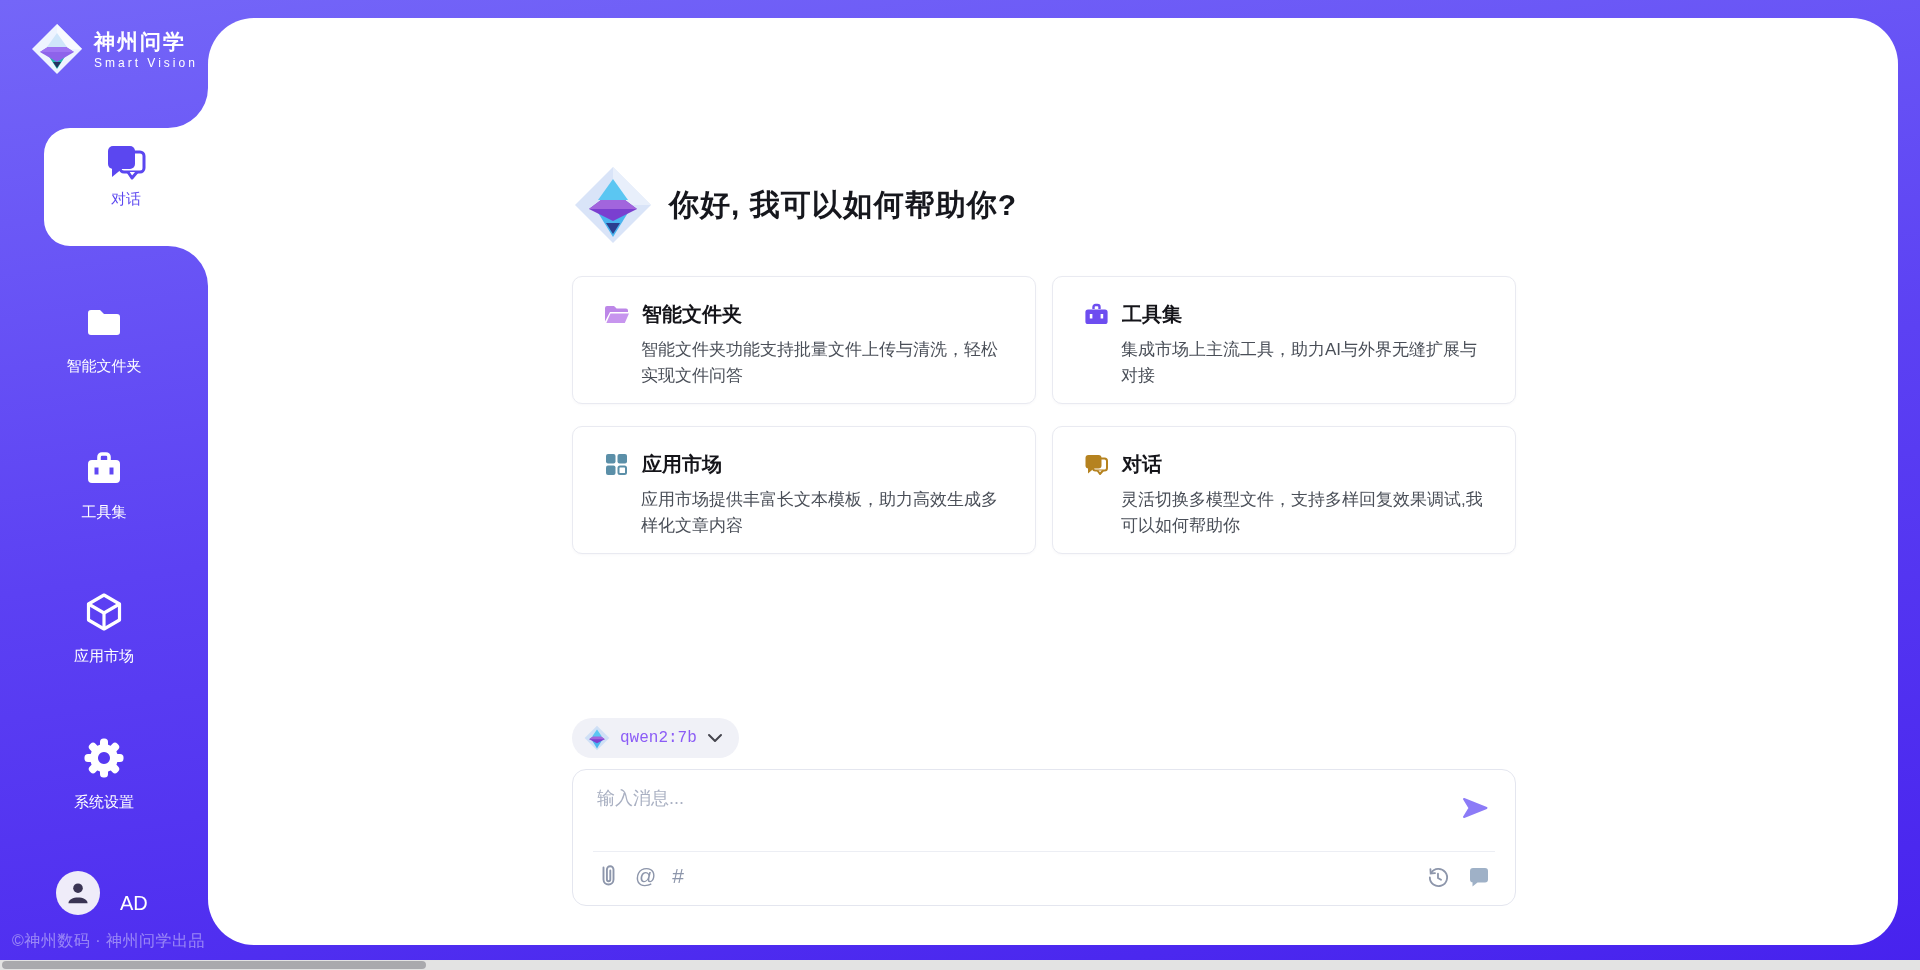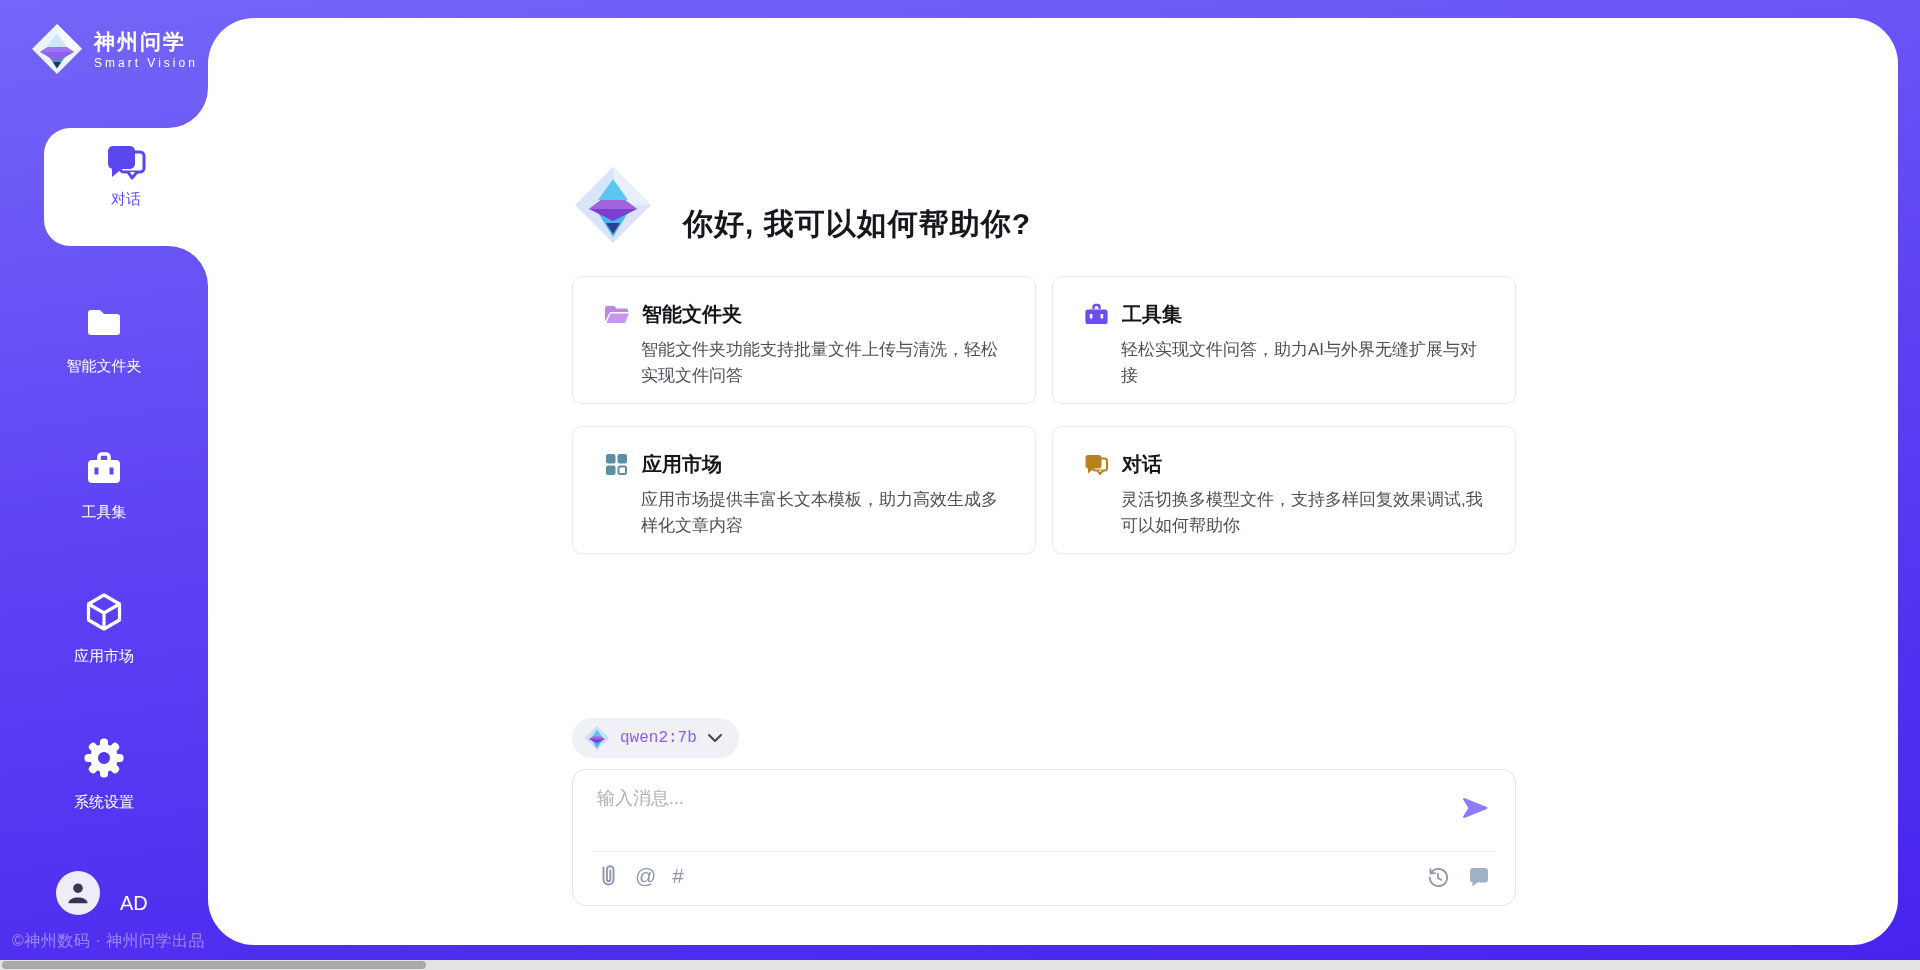--- a/index.html
+++ b/index.html
@@ -35,21 +35,21 @@
   .nav-market   { top:590px; }
   .nav-settings { top:736px; }
 
   .user-row { position:absolute; left:56px; top:871px; display:flex; align-items:flex-end; gap:20px; cursor:pointer; }
   .avatar { width:44px; height:44px; border-radius:50%; background:#efecf9; display:flex; align-items:center; justify-content:center; }
   .user-label { color:#fff; font-size:20px; }
 
   .side-footer { position:absolute; left:12px; top:931px; width:196px; color:rgba(255,255,255,.42); font-size:16px; letter-spacing:.5px; }
 
   
-  .hero { position:absolute; left:573px; top:165px; display:flex; align-items:flex-end; gap:30px; }
+  .hero { position:absolute; left:573px; top:165px; display:flex; align-items:center; gap:16px; }
   .greeting { font-size:30px; font-weight:700; color:#16171d; letter-spacing:1px; }
 
   
   .cards { position:absolute; left:572px; top:276px; width:944px; display:grid;
            grid-template-columns:464px 464px; grid-auto-rows:128px; column-gap:16px; row-gap:22px; }
   .card { background:#fff; border:1px solid #e9eaf1; border-radius:10px; padding:24px 24px 0 30px; cursor:pointer;
           box-shadow:0 1px 3px rgba(40,40,80,.03); }
   .card-head { display:flex; align-items:center; gap:12px; }
   .card-title { font-size:20px; font-weight:700; color:#141419; }
   .card-desc { margin:9px 0 0 38px; font-size:17px; line-height:26px; color:#4a4f58; }
@@ -206,21 +206,21 @@
 
     <div class="card">
       <div class="card-head">
         <svg width="27" height="27" viewBox="0 0 27 27">
           <path d="M10.5,8 v-2 a2,2 0 0 1 2,-2 h2 a2,2 0 0 1 2,2 v2" fill="none" stroke="#6d4df0" stroke-width="2.4"></path>
           <path fill-rule="evenodd" fill="#6d4df0" d="M5,8.5 h17 a2.6,2.6 0 0 1 2.6,2.6 v9.3 a2.6,2.6 0 0 1 -2.6,2.6 H5 a2.6,2.6 0 0 1 -2.6,-2.6 v-9.3 a2.6,2.6 0 0 1 2.6,-2.6 Z
                M6.8,13 h2.6 v4.6 h-2.6 Z M17.6,13 h2.6 v4.6 h-2.6 Z"></path>
         </svg>
         <span class="card-title">工具集</span>
       </div>
-      <div class="card-desc">轻松实现文件问答，助力AI与外界无缝扩展与对接</div>
+      <div class="card-desc">集成市场上主流工具，助力AI与外界无缝扩展与对接</div>
     </div>
 
     <div class="card">
       <div class="card-head">
         <svg width="27" height="27" viewBox="0 0 27 27">
           <rect x="3" y="3" width="9.5" height="9.5" rx="2" fill="#5b8fa8"></rect>
           <rect x="14.5" y="3" width="9.5" height="9.5" rx="2" fill="#5b8fa8"></rect>
           <rect x="3" y="14.5" width="9.5" height="9.5" rx="2" fill="#5b8fa8"></rect>
           <rect x="15.5" y="15.5" width="7.5" height="7.5" rx="1.5" fill="none" stroke="#5b8fa8" stroke-width="2"></rect>
         </svg>

